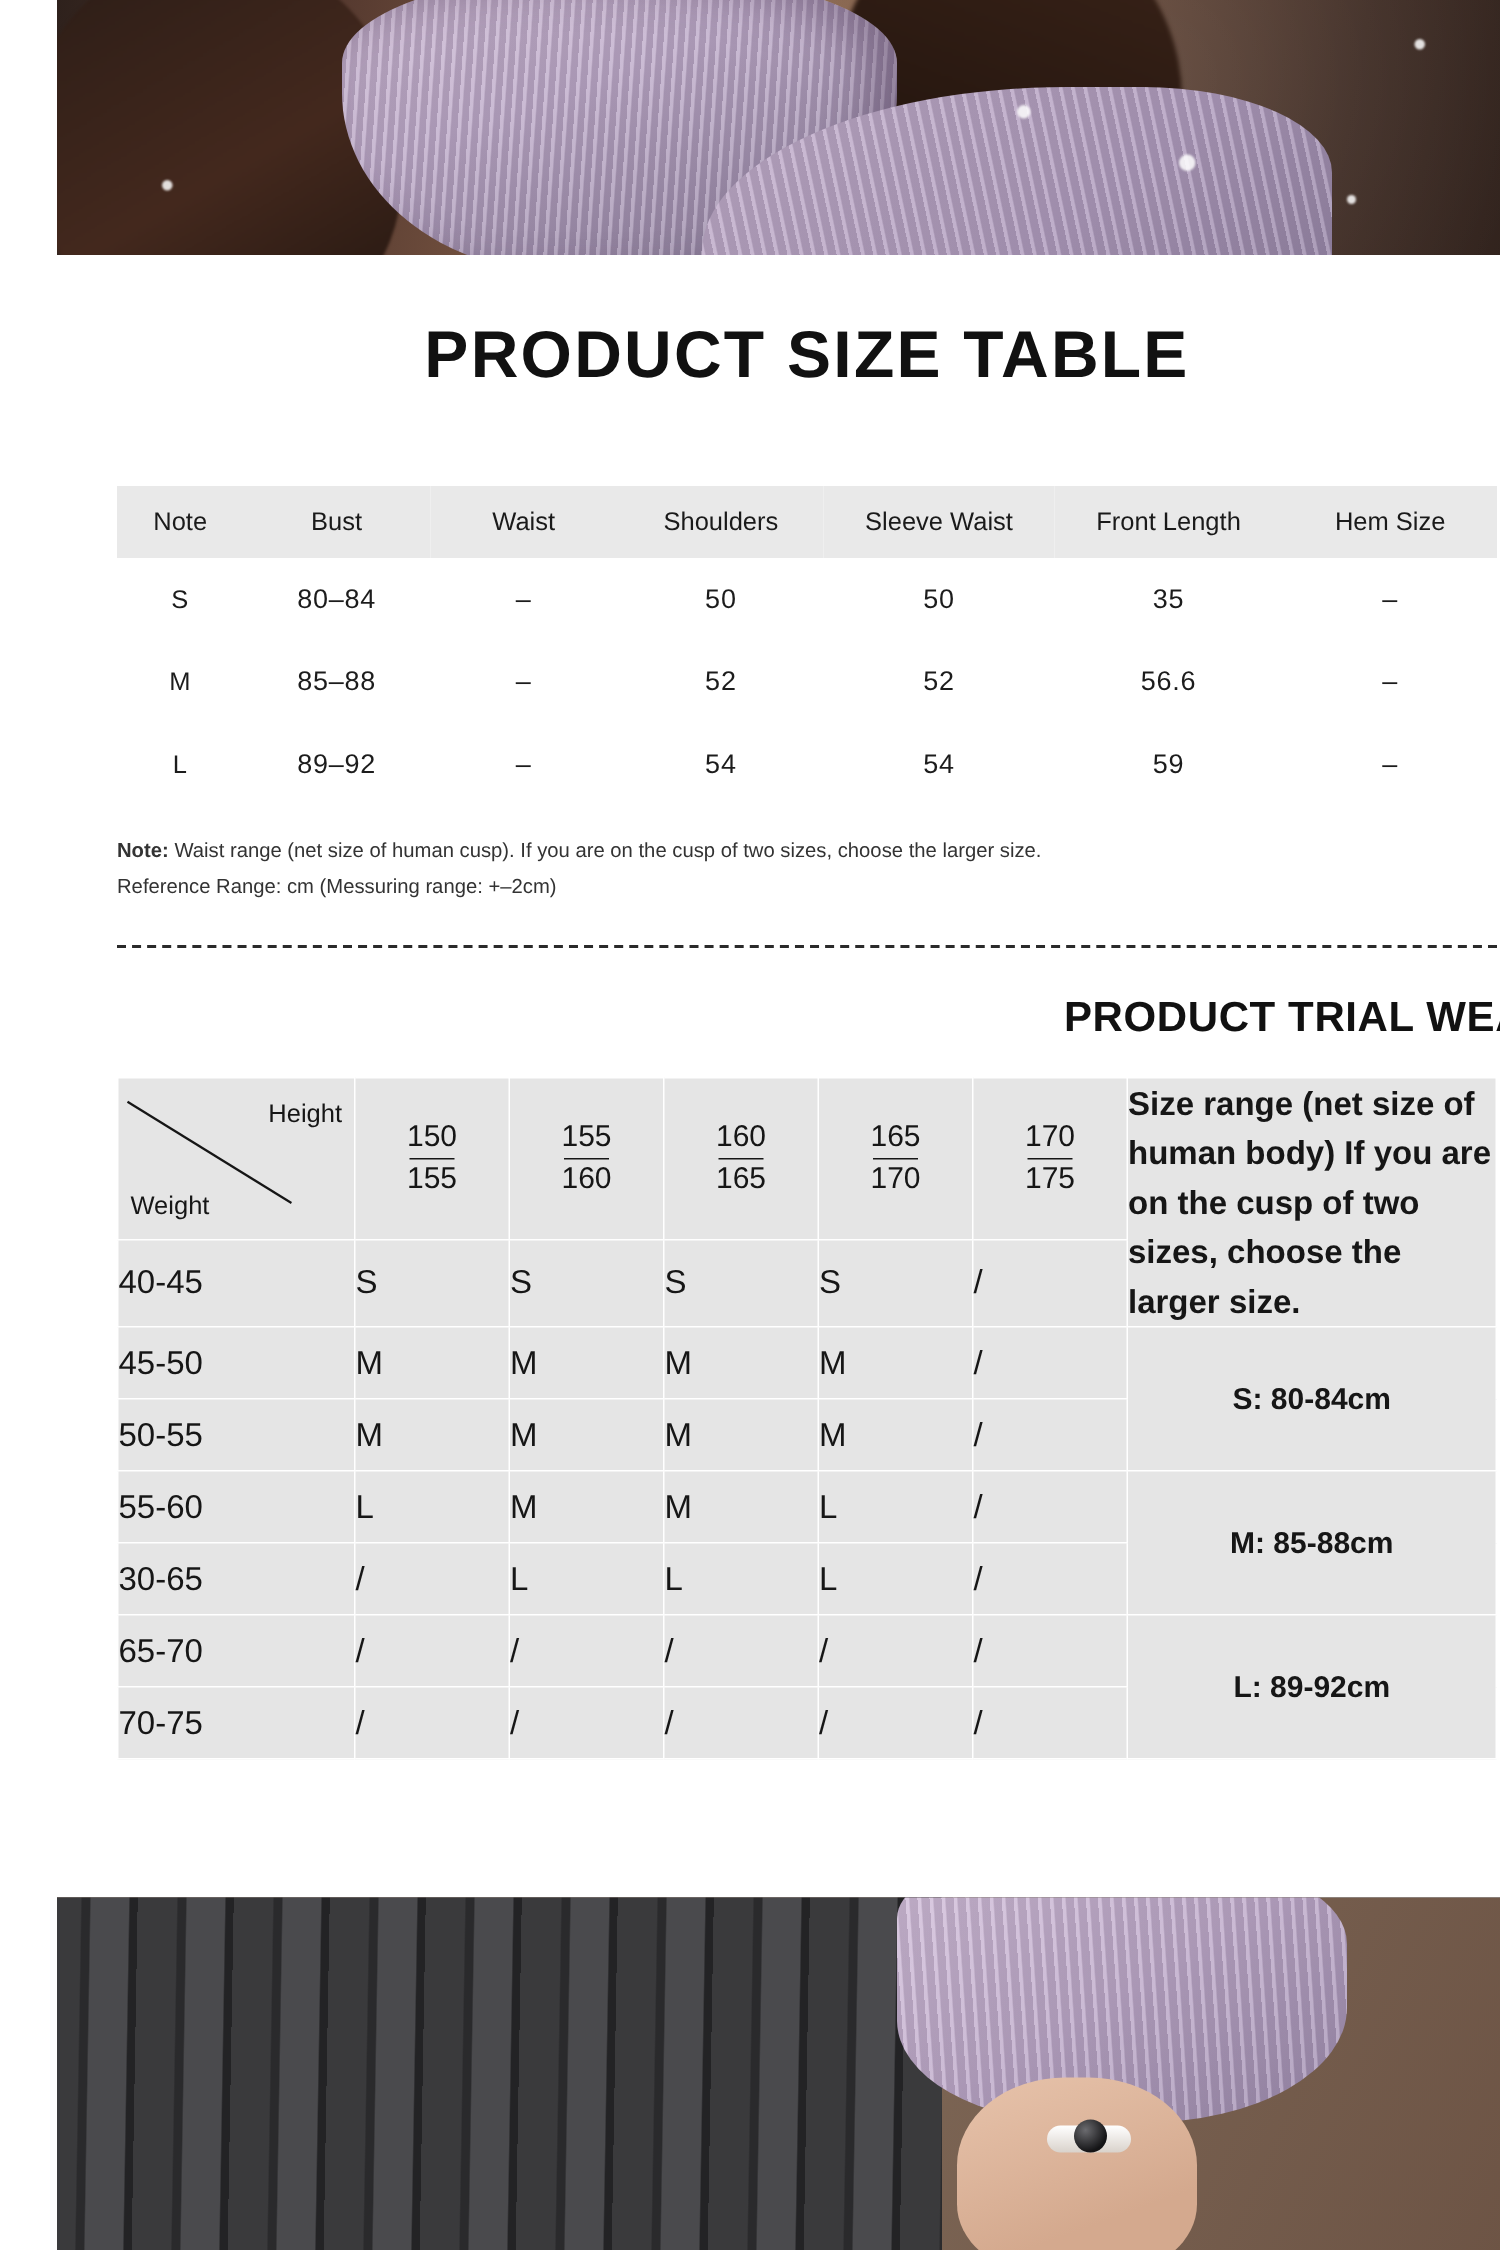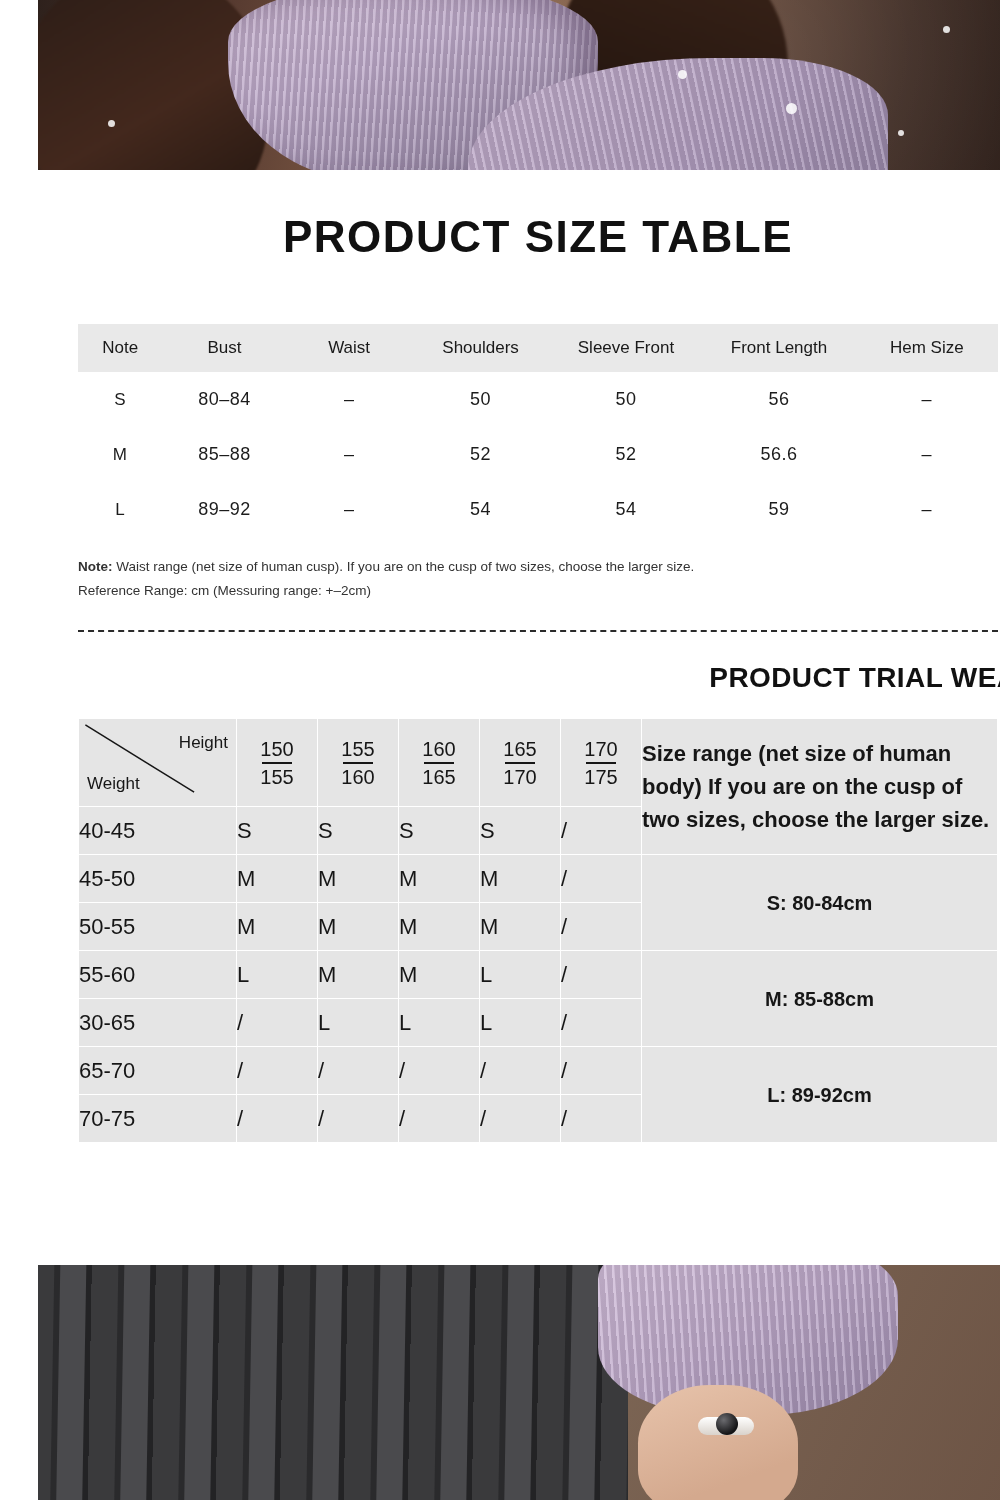--- a/index.html
+++ b/index.html
@@ -247,21 +247,21 @@
     font-size: 20px;
     line-height: 1.12;
   }
   .hdr-range .bar {
     width: 30px;
     height: 1.5px;
     background: #161616;
     margin: 2px 0;
   }
   td.rowhdr { font-size: 21px; width: 158px; }
-  td.datacell { width: 81px; }
+  td.datacell { width: 103px; }
   td.sidebox {
     vertical-align: middle;
     text-align: left;
     padding: 0 16px;
     font-size: 14.5px;
     line-height: 1.5;
     color: #1c1c1c;
     border-left: 1px solid #ffffff;
     font-weight: bold;
   }
@@ -293,33 +293,33 @@
     <h1 class="main-title">PRODUCT SIZE TABLE</h1>
 
     <div class="size-table-wrap">
       <table class="size-table">
         <thead>
           <tr>
             <th style="width:90px">Note</th>
             <th style="width:135px">Bust</th>
             <th style="width:135px">Waist</th>
             <th style="width:145px">Shoulders</th>
-            <th style="width:165px">Sleeve Front</th>
+            <th style="width:165px">Sleeve Waist</th>
             <th style="width:165px">Front Length</th>
             <th style="width:155px">Hem Size</th>
           </tr>
         </thead>
         <tbody>
           <tr>
             <td class="size-col">S</td>
             <td>80–84</td>
             <td>–</td>
             <td>50</td>
             <td>50</td>
-            <td>56</td>
+            <td>35</td>
             <td>–</td>
           </tr>
           <tr>
             <td class="size-col">M</td>
             <td>85–88</td>
             <td>–</td>
             <td>52</td>
             <td>52</td>
             <td>56.6</td>
             <td>–</td>

